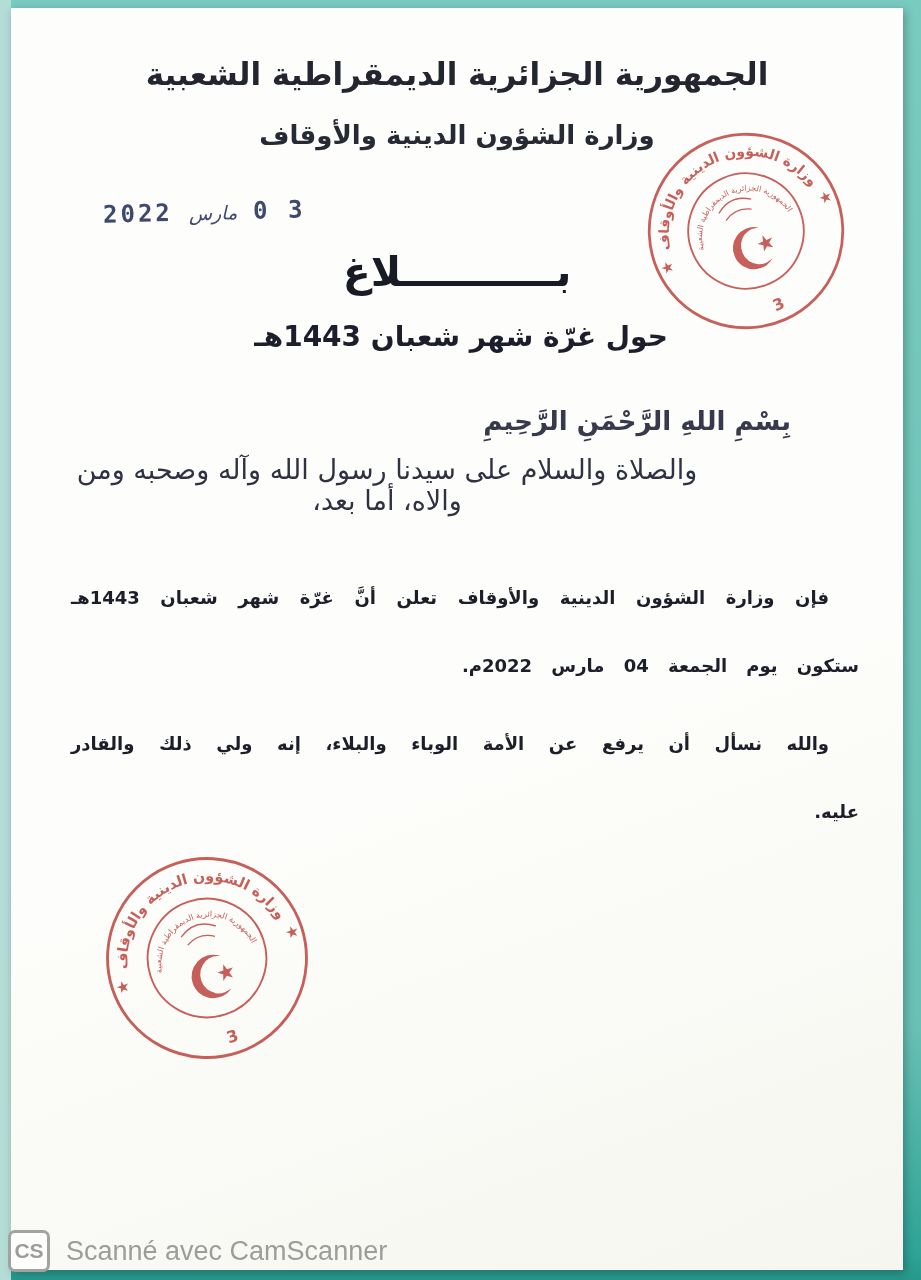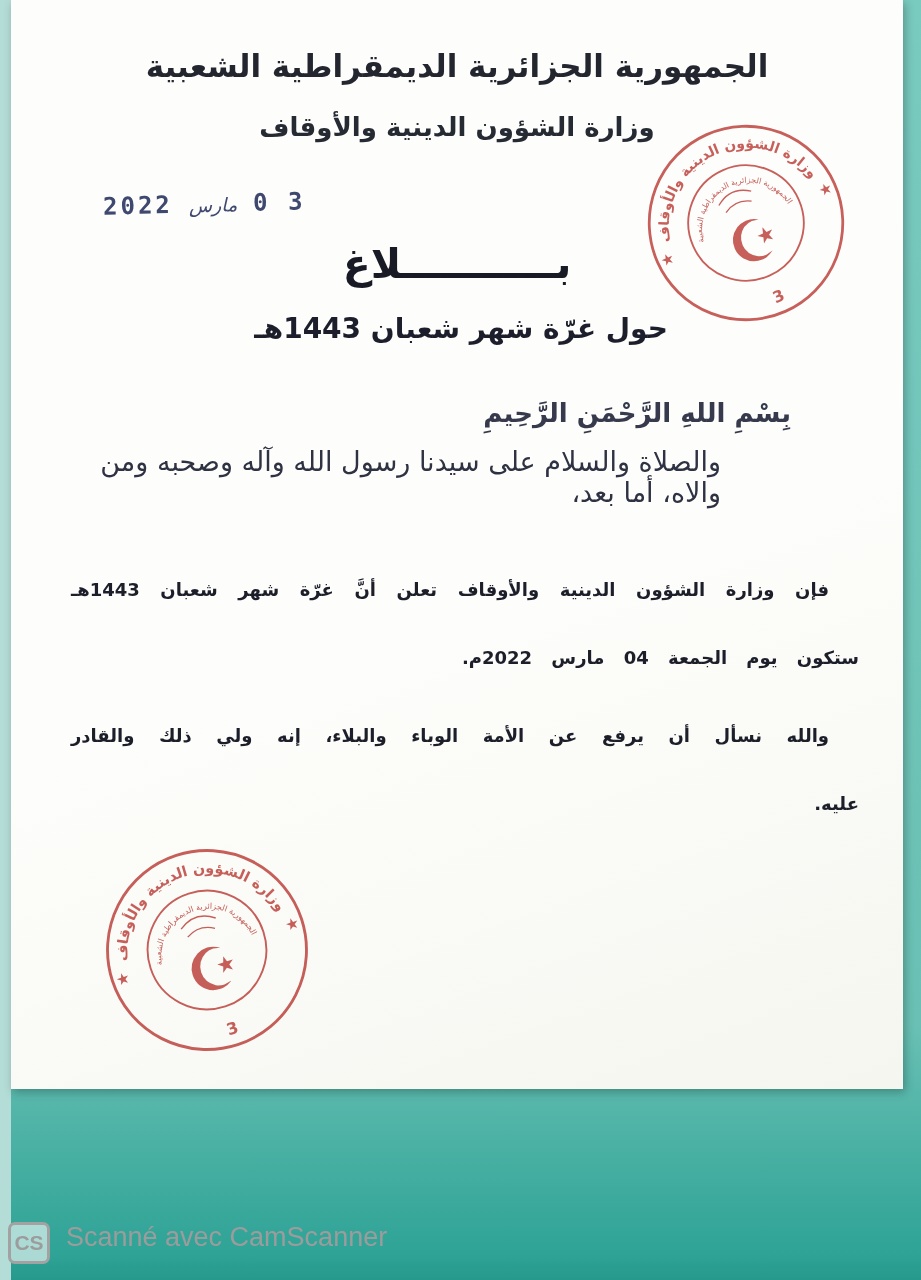--- a/index.html
+++ b/index.html
@@ -4,21 +4,21 @@
 <style>
   html,body{margin:0;padding:0;}
   body{
     width:921px;height:1280px;position:relative;overflow:hidden;
     background:
       linear-gradient(90deg,#b5ddd7 0px,#b5ddd7 11px,rgba(0,0,0,0) 11px),
       linear-gradient(180deg,#79cabf 0%,#6ac0b4 80%,#2ea396 98%,#27988c 100%);
     font-family:"DejaVu Sans",sans-serif;
   }
   .paper{
-    position:absolute;left:11px;top:0;width:892px;height:1089px;
+    position:absolute;left:11px;top:8px;width:892px;height:1262px;
     background:linear-gradient(160deg,#fdfdfb 55%,#f6f6f0 100%);
     box-shadow:2px 3px 9px rgba(0,0,0,.28);
   }
   
   .hdr1{position:absolute;top:48px;left:0;width:100%;text-align:center;
     font-size:31px;font-weight:700;color:#23262f;letter-spacing:1px;}
   .hdr2{position:absolute;top:112px;left:0;width:100%;text-align:center;
     font-size:26px;font-weight:700;color:#262a33;}
   
   .date-stamp{position:absolute;top:190px;left:92px;display:flex;gap:16px;align-items:baseline;
@@ -26,21 +26,21 @@
   .date-stamp .num{font-family:"DejaVu Sans Mono",monospace;font-weight:700;font-size:24px;letter-spacing:3px;}
   .date-stamp .month{font-size:19px;font-style:italic;font-weight:400;}
   
   .title{position:absolute;top:240px;left:0;width:100%;text-align:center;margin:0;
     font-size:41px;font-weight:700;color:#181b26;}
   .subtitle{position:absolute;top:308px;left:0;width:100%;text-align:center;margin:4px;
     font-size:28px;font-weight:700;color:#1c1f2b;}
   
   .basmala{position:absolute;top:398px;left:120px;width:660px;text-align:right;
     font-size:26px;font-weight:700;color:#363a4c;}
-  .salutation{position:absolute;top:446px;left:42px;width:668px;
+  .salutation{position:absolute;top:446px;left:42px;width:668px;text-align:center;
     font-size:27px;font-weight:400;color:#2e3242;}
   
   .body-text{position:absolute;top:556px;left:60px;width:788px;direction:rtl;}
   .body-text p{margin:0 0 10px 0;text-align:justify;font-weight:700;font-size:18px;
     line-height:68px;color:#1c1e2a;text-indent:30px;}
   .p1{word-spacing:13px;}
   .p2{word-spacing:2px;}
   .p3{word-spacing:16px;}
   
   .seal{position:absolute;opacity:.88;mix-blend-mode:multiply;}
@@ -49,21 +49,21 @@
   .seal svg{width:100%;height:100%;}
   .s-ring{fill:none;stroke:#c24a45;stroke-width:3;}
   .s-ring.thin{stroke-width:2;}
   .s-ringtext{fill:#c24a45;font-size:15px;font-weight:700;letter-spacing:1px;}
   .s-innertext{fill:#c24a45;font-size:8.5px;}
   .s-star{fill:#c24a45;font-size:16px;}
   .s-emblem{fill:#c24a45;font-size:62px;}
   .s-num{fill:#c24a45;font-size:17px;font-weight:700;}
   .s-orn{fill:none;stroke:#c24a45;stroke-width:1.4;}
   
-  .watermark{position:absolute;left:-3px;top:1222px;display:flex;}
+  .watermark{position:absolute;left:-3px;top:1222px;display:flex;align-items:center;}
   .cs-logo{width:36px;height:36px;border:3px solid #a2a2a2;border-radius:7px;
     color:#9c9c9c;font-family:"Liberation Sans",sans-serif;font-weight:700;font-size:21px;
     display:flex;align-items:center;justify-content:center;background:rgba(255,255,255,.6);}
   .cs-text{font-family:"Liberation Sans",sans-serif;font-size:27px;color:#9c9c9c;margin-left:16px;}
 </style>
 </head>
 <body>
 
 <div class="paper">
 

